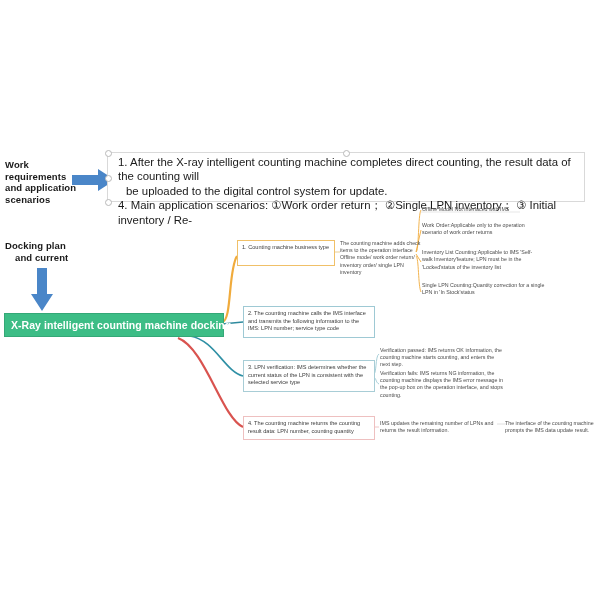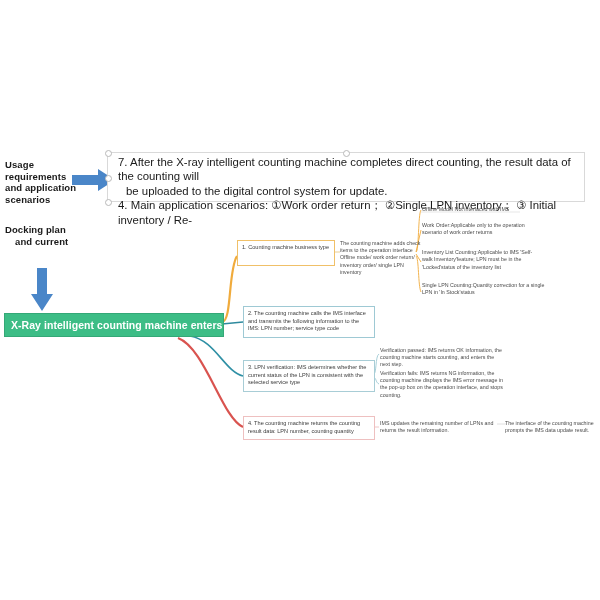--- a/index.html
+++ b/index.html
@@ -10,21 +10,21 @@
   }
   .canvas{position:absolute;inset:0;}
   svg.lines{position:absolute;left:0;top:0;width:600px;height:600px;pointer-events:none;}
 
   
   .sec-label{
     position:absolute;font-weight:bold;font-size:9.5px;color:#1a1a1a;
     line-height:11.5px;letter-spacing:.1px;
   }
   #sec-usage{left:5px;top:159px;width:74px;}
-  #sec-docking{left:5px;top:224px;width:80px;text-align:left;}
+  #sec-docking{left:5px;top:240px;width:80px;text-align:left;}
   #sec-docking .l2{display:block;padding-left:10px;}
 
   
   .arrow-right{position:absolute;left:72px;top:168px;width:44px;height:24px;}
   .arrow-down{position:absolute;left:30px;top:268px;width:24px;height:44px;}
 
   
   #usage-box{
     position:absolute;left:107px;top:152px;width:476px;height:48px;
     border:1px solid #d9d9d9;background:#ffffff;
@@ -101,49 +101,49 @@
     <path d="M416,256 C419,258 418,286 421,292" stroke="#f0ab3c" stroke-width="0.9" fill="none"></path>
     <line x1="421" y1="212" x2="520" y2="212" stroke="#dddddd" stroke-width="0.7"></line>
 
     <path d="M373,375 C377,375 375,356 379,354" stroke="#9ec9d4" stroke-width="0.9" fill="none"></path>
     <path d="M373,377 C377,378 375,382 379,384" stroke="#9ec9d4" stroke-width="0.9" fill="none"></path>
 
     <path d="M373,427 L379,427" stroke="#eec0c0" stroke-width="0.9" fill="none"></path>
     <path d="M497,424 L506,424" stroke="#dcdcdc" stroke-width="0.9" fill="none"></path>
   </svg>
 
-  <div class="sec-label" id="sec-usage">Usage requirements and application scenarios</div>
+  <div class="sec-label" id="sec-usage">Work requirements and application scenarios</div>
 
   <svg class="arrow-right" viewBox="0 0 44 24">
     <path d="M0,7 L26,7 L26,1 L43,12 L26,23 L26,17 L0,17 Z" fill="#4a86c8"></path>
   </svg>
 
   <div id="usage-box">
     <div class="txt">
-      <span style="display: block;">7. After the X-ray intelligent counting machine completes direct counting, the result data of the counting will</span>
+      <span style="display: block;">1. After the X-ray intelligent counting machine completes direct counting, the result data of the counting will</span>
       <span style="display: block; padding-left: 8px;">be uploaded to the digital control system for update.</span>
       <span style="display: block;">4. Main application scenarios: ①Work order return； ②Single LPN inventory； ③ Initial inventory / Re-</span>
     </div>
     <div class="handle" style="left:-3px;top:-3px;"></div>
     <div class="handle" style="left:235px;top:-3px;"></div>
     <div class="handle" style="left:-3px;top:22px;"></div>
     <div class="handle" style="left:-3px;top:46px;"></div>
   </div>
 
   <div class="sec-label" id="sec-docking">
     <span>Docking plan</span>
     <span class="l2">and current</span>
   </div>
 
   <svg class="arrow-down" viewBox="0 0 24 44">
     <path d="M7,0 L17,0 L17,26 L23,26 L12,43 L1,26 L7,26 Z" fill="#4a86c8"></path>
   </svg>
 
   <div id="center-node">
-    <span>X-Ray intelligent counting machine enters</span>
+    <span>X-Ray intelligent counting machine docking</span>
   </div>
 
   <div class="node2 n2-orange" id="node2-1">
     <div class="t">1. Counting machine business type</div>
   </div>
   <div class="node2 n2-teal" id="node2-2">
     <div class="t">2. The counting machine calls the IMS interface and transmits the following information to the IMS: LPN number; service type code</div>
   </div>
   <div class="node2 n2-teal2" id="node2-3">
     <div class="t">3. LPN verification: IMS determines whether the current status of the LPN is consistent with the selected service type</div>

